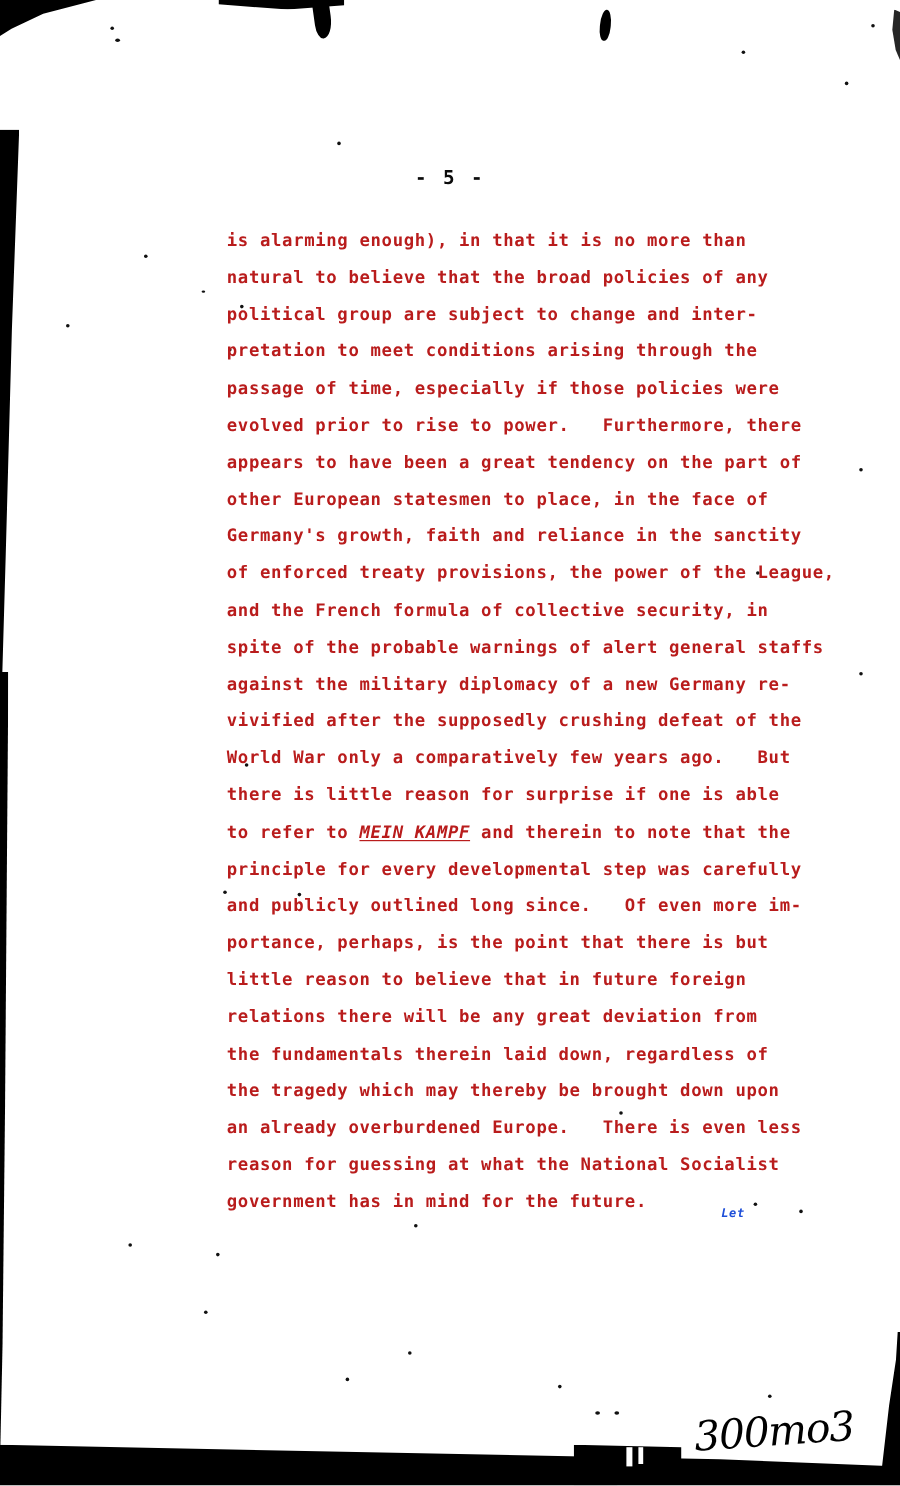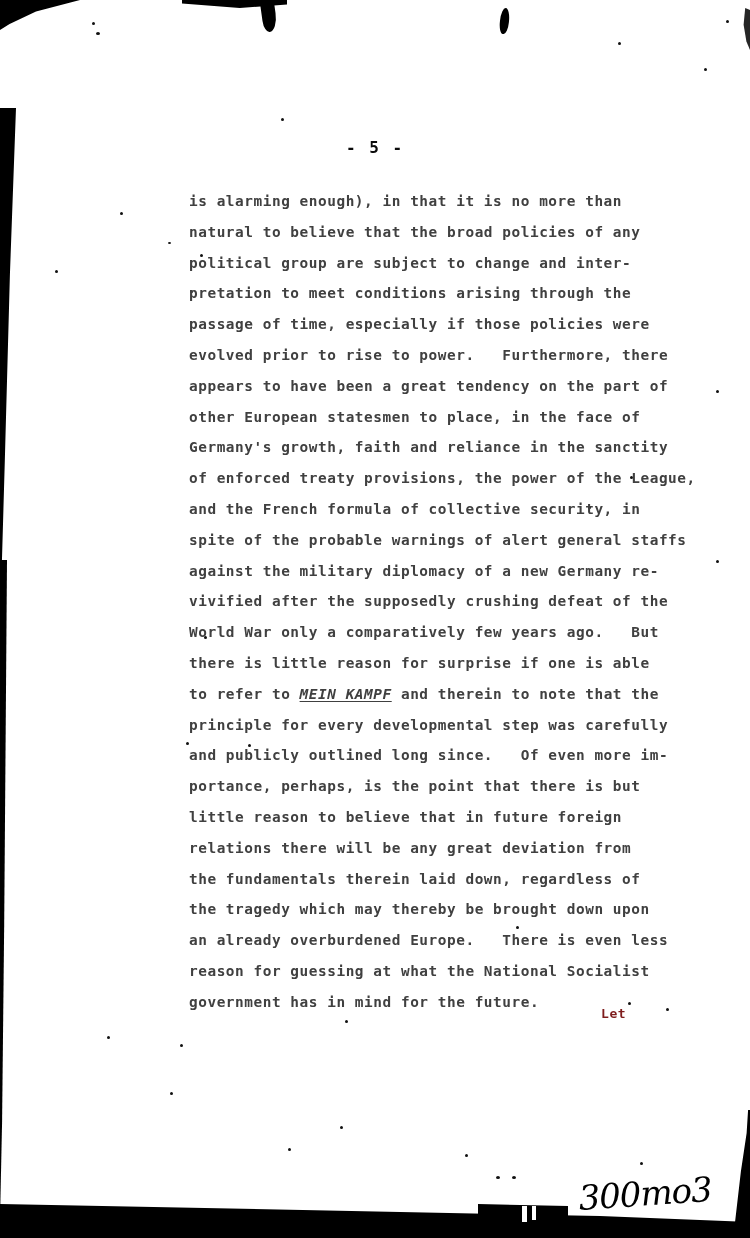--- a/index.html
+++ b/index.html
@@ -111,37 +111,38 @@
 
   #body-text {
     position: absolute;
     left: 189px;
     top: 186px;
     width: 500px;
     font-size: 14.4px;
     font-weight: bold;
     line-height: 30.8px;
     letter-spacing: 0.55px;
-    color: #404040;
+    color: #b91c1c;
     white-space: pre;
   }
   #body-text .line {
     display: block;
     height: 30.8px;
   }
   #body-text .u { text-decoration: underline; text-underline-offset: 2px; font-style: italic; }
 
   #closing-word {
     position: absolute;
     left: 601px;
     top: 1006px;
-    font-size: 13px;
+    font-size: 10px;
     font-weight: bold;
     letter-spacing: 0.55px;
-    color: #7f1d1d;
+    color: #1d4ed8;
+    font-style: italic;
   }
 
   #handwriting {
     position: absolute;
     left: 580px;
     top: 1178px;
     font-family: "DejaVu Serif", "Liberation Serif", serif;
     font-size: 34px;
     font-style: italic;
     color: #000;

